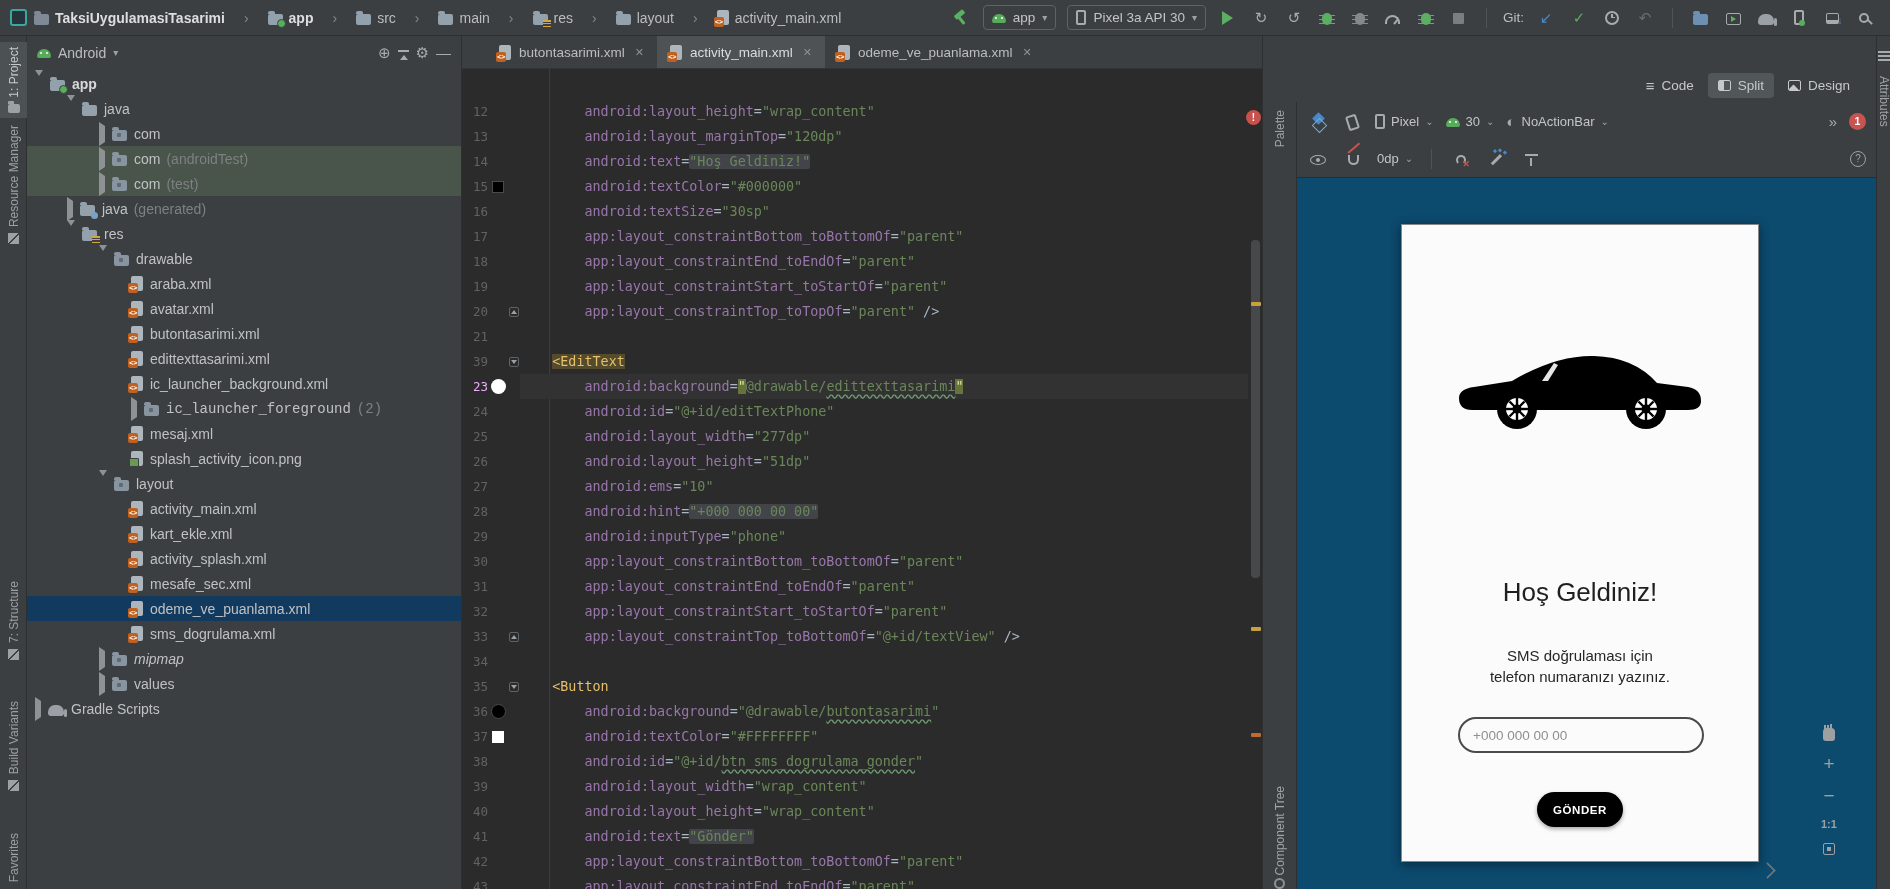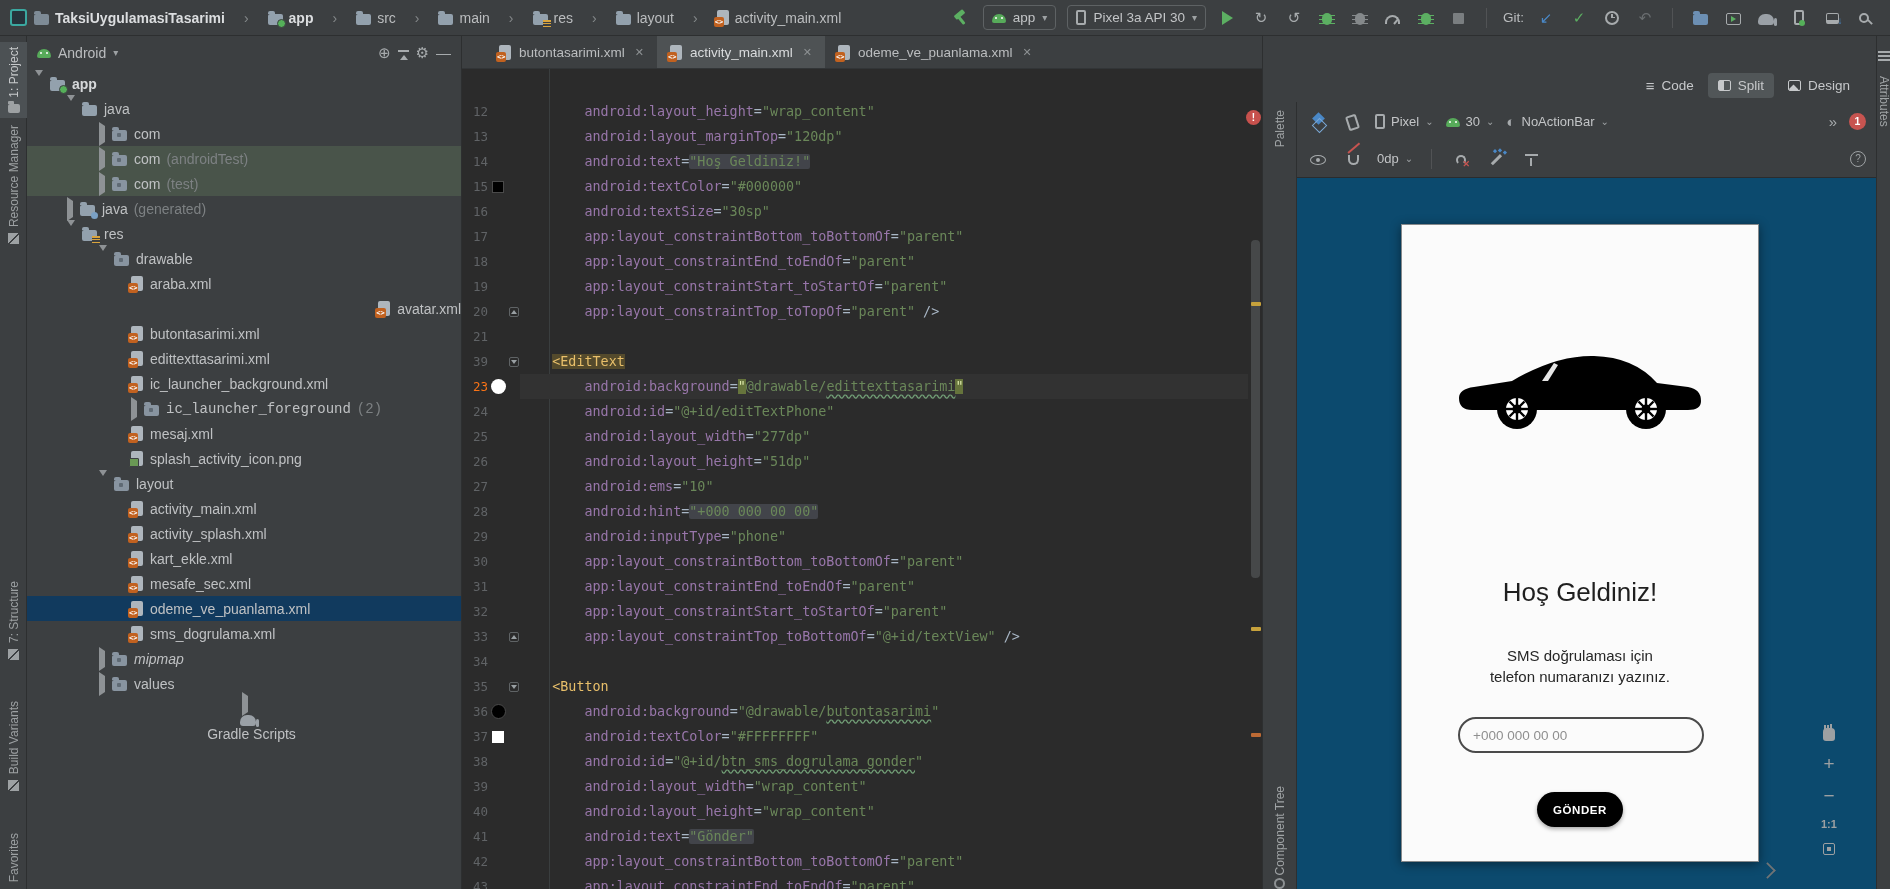--- a/index.html
+++ b/index.html
@@ -116,21 +116,21 @@
   .tab.active{background:#4e5254;color:#dadcde}
   .tab .close{color:#8d9193;font-size:11px;margin-left:2px}
   #gutline{position:absolute;left:87px;top:33px;bottom:0;width:1px;background:#3a3e3f}
   #code{position:absolute;left:0;right:14px;top:63px;font-family:"DejaVu Sans Mono",monospace;font-size:13.4px}
   .cl{display:flex;height:25px;align-items:center}
   .ln{width:26px;text-align:right;color:#606366;font-size:12.5px;flex:none;font-family:"DejaVu Sans Mono",monospace}
   .gutc{width:20px;flex:none;display:flex;justify-content:center;align-items:center}
   .foldc{width:12px;flex:none;display:flex;justify-content:center;align-items:center}
   .cd{white-space:pre;flex:1;height:100%;display:flex;align-items:center;position:relative;z-index:1}
   .cl.caret .cd{background:#323232}
-  .cl.caret .ln{color:#f97316}
+  .cl.caret .ln{color:#f0abfc}
   .gi{display:inline-block}
   .gi.sqb{width:12px;height:12px;background:#000;border:1px solid #4a4a4a}
   .gi.sqw{width:12px;height:12px;background:#fff}
   .gi.cw{width:15px;height:15px;background:#fff;border-radius:50%}
   .gi.cb{width:15px;height:15px;background:#000;border-radius:50%;border:1px solid #4a4a4a}
   .fm{width:10px;height:10px;border:1px solid #5f6365;border-radius:2px;background:#2b2b2b;display:flex;align-items:center;justify-content:center}
   .fm.up::after{content:'';border-left:3px solid transparent;border-right:3px solid transparent;border-bottom:4px solid #9aa0a3}
   .fm.down::after{content:'';border-left:3px solid transparent;border-right:3px solid transparent;border-top:4px solid #9aa0a3}
   .a{color:#9876AA}.p{color:#a9b7c6}.v{color:#6A8759}
   .vh{color:#6A8759;background:#42444a;border-radius:2px}
@@ -358,21 +358,21 @@
       </div>
       <div class="trow" style="padding-left: 72px;">
         <span class="tarrow"><span class="ar-d"></span></span>
         <span class="tic fbase tic-pkg"></span>
         <span class="tlabel">drawable</span>
       </div>
       <div class="trow" style="padding-left: 104px;">
         <span class="tic pbase tic-xml-file"></span>
         <span class="tlabel">araba.xml</span>
       </div>
-      <div class="trow" style="padding-left: 104px; justify-content: flex-end;">
+      <div class="trow" style="padding-left: 104px;">
         <span class="tic pbase tic-xml-file"></span>
         <span class="tlabel">avatar.xml</span>
       </div>
       <div class="trow" style="padding-left: 104px;">
         <span class="tic pbase tic-xml-file"></span>
         <span class="tlabel">butontasarimi.xml</span>
       </div>
       <div class="trow" style="padding-left: 104px;">
         <span class="tic pbase tic-xml-file"></span>
         <span class="tlabel">edittexttasarimi.xml</span>
@@ -399,25 +399,25 @@
         <span class="tarrow"><span class="ar-d"></span></span>
         <span class="tic fbase tic-pkg"></span>
         <span class="tlabel">layout</span>
       </div>
       <div class="trow" style="padding-left: 104px;">
         <span class="tic pbase tic-xml-file"></span>
         <span class="tlabel">activity_main.xml</span>
       </div>
       <div class="trow" style="padding-left: 104px;">
         <span class="tic pbase tic-xml-file"></span>
+        <span class="tlabel">kart_ekle.xml</span>
+      </div>
+      <div class="trow" style="padding-left: 104px;">
+        <span class="tic pbase tic-xml-file"></span>
         <span class="tlabel">activity_splash.xml</span>
-      </div>
-      <div class="trow" style="padding-left: 104px;">
-        <span class="tic pbase tic-xml-file"></span>
-        <span class="tlabel">kart_ekle.xml</span>
       </div>
       <div class="trow" style="padding-left: 104px;">
         <span class="tic pbase tic-xml-file"></span>
         <span class="tlabel">mesafe_sec.xml</span>
       </div>
       <div class="trow bg-selected" style="padding-left: 104px;">
         <span class="tic pbase tic-xml-file"></span>
         <span class="tlabel">odeme_ve_puanlama.xml</span>
       </div>
       <div class="trow" style="padding-left: 104px;">
@@ -427,21 +427,21 @@
       <div class="trow" style="padding-left: 72px; font-style: italic;">
         <span class="tarrow"><span class="ar-r"></span></span>
         <span class="tic fbase tic-pkg"></span>
         <span class="tlabel">mipmap</span>
       </div>
       <div class="trow" style="padding-left: 72px;">
         <span class="tarrow"><span class="ar-r"></span></span>
         <span class="tic fbase tic-pkg"></span>
         <span class="tlabel">values</span>
       </div>
-      <div class="trow" style="padding-left: 8px; flex-direction: column;">
+      <div class="trow" style="padding-left: 8px;">
         <span class="tarrow"><span class="ar-r"></span></span>
         <span class="tic tic-gradle"></span>
         <span class="tlabel">Gradle Scripts</span>
       </div>
     </div>
 </div>
 
 <div id="editor">
   <div id="tabs">
       <div class="tab">

